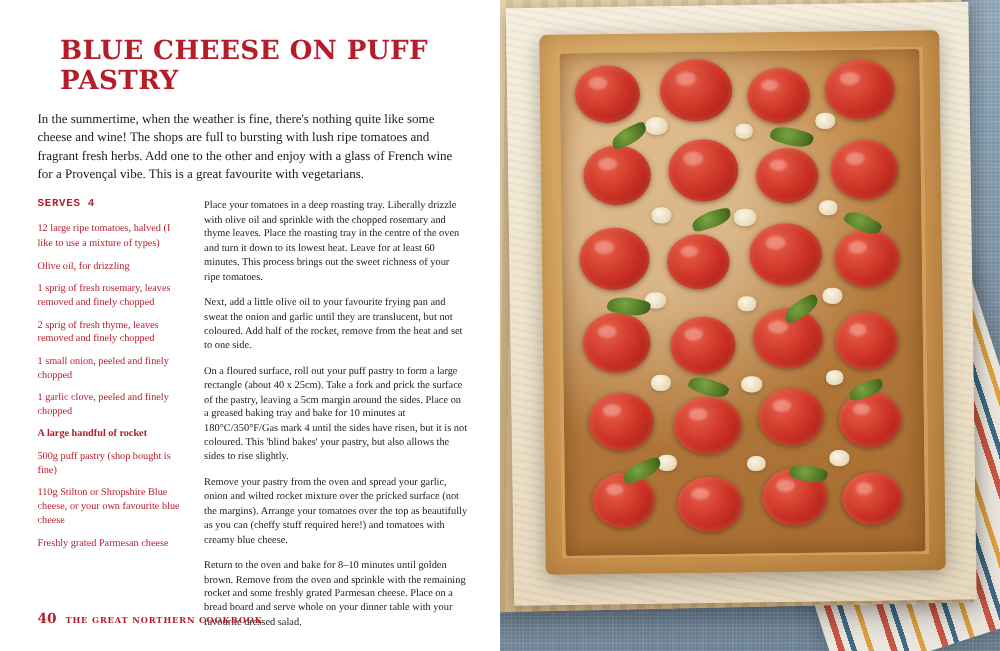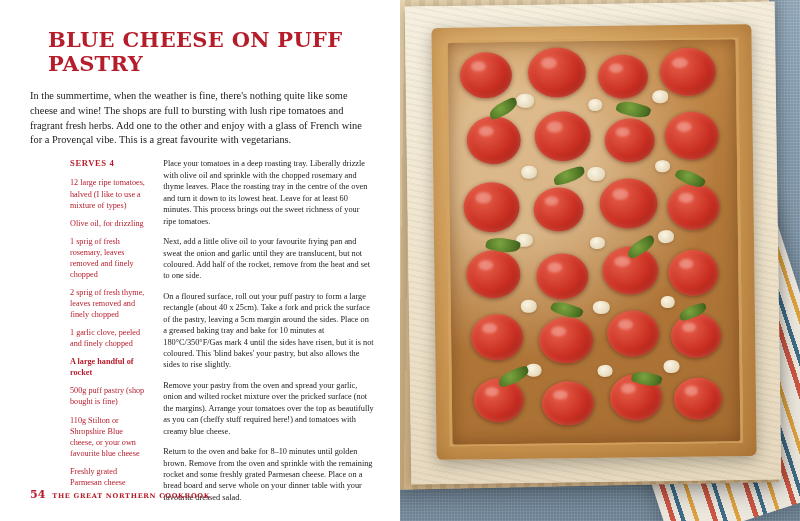--- a/index.html
+++ b/index.html
@@ -43,34 +43,32 @@
     text-align: left;
   }
   .columns {
     display: flex;
     gap: 16px;
   }
   .col-left { width: 118px; }
   .col-right { width: 212px; }
   .serves {
     color: #b51d2b;
-    font-family: Liberation Serif, serif;
+    font-family: Liberation Mono, monospace;
     font-weight: bold;
     font-size: 8.6px;
     letter-spacing: 0.6px;
     margin-bottom: 9px;
     text-transform: uppercase;
-    margin-left: 40px;
   }
   .ing {
     color: #b51d2b;
     font-size: 8.2px;
     line-height: 1.35;
     margin-bottom: 7px;
-    margin-left: 40px;
   }
   .ing.bold { font-weight: bold; }
   .step {
     font-size: 8.3px;
     line-height: 1.38;
     color: #1a1a1a;
     margin-bottom: 9px;
     text-align: left;
   }
   .footer {
@@ -226,39 +224,40 @@
     <p class="intro">In the summertime, when the weather is fine, there's nothing quite like some cheese and wine! The shops are full to bursting with lush ripe tomatoes and fragrant fresh herbs. Add one to the other and enjoy with a glass of French wine for a Provençal vibe. This is a great favourite with vegetarians.</p>
 
     <div class="columns">
 
       <div class="col-left">
         <div class="serves">SERVES 4</div>
         <div class="ing">12 large ripe tomatoes, halved (I like to use a mixture of types)</div>
         <div class="ing">Olive oil, for drizzling</div>
         <div class="ing">1 sprig of fresh rosemary, leaves removed and finely chopped</div>
         <div class="ing">2 sprig of fresh thyme, leaves removed and finely chopped</div>
+        <div class="ing">1 small onion, peeled and finely chopped</div>
         <div class="ing">1 garlic clove, peeled and finely chopped</div>
         <div class="ing bold">A large handful of rocket</div>
         <div class="ing">500g puff pastry (shop bought is fine)</div>
         <div class="ing">110g Stilton or Shropshire Blue cheese, or your own favourite blue cheese</div>
         <div class="ing">Freshly grated Parmesan cheese</div>
       </div>
 
       <div class="col-right">
         <div class="step">Place your tomatoes in a deep roasting tray. Liberally drizzle with olive oil and sprinkle with the chopped rosemary and thyme leaves. Place the roasting tray in the centre of the oven and turn it down to its lowest heat. Leave for at least 60 minutes. This process brings out the sweet richness of your ripe tomatoes.</div>
         <div class="step">Next, add a little olive oil to your favourite frying pan and sweat the onion and garlic until they are translucent, but not coloured. Add half of the rocket, remove from the heat and set to one side.</div>
         <div class="step">On a floured surface, roll out your puff pastry to form a large rectangle (about 40 x 25cm). Take a fork and prick the surface of the pastry, leaving a 5cm margin around the sides. Place on a greased baking tray and bake for 10 minutes at 180°C/350°F/Gas mark 4 until the sides have risen, but it is not coloured. This 'blind bakes' your pastry, but also allows the sides to rise slightly.</div>
         <div class="step">Remove your pastry from the oven and spread your garlic, onion and wilted rocket mixture over the pricked surface (not the margins). Arrange your tomatoes over the top as beautifully as you can (cheffy stuff required here!) and tomatoes with creamy blue cheese.</div>
         <div class="step">Return to the oven and bake for 8–10 minutes until golden brown. Remove from the oven and sprinkle with the remaining rocket and some freshly grated Parmesan cheese. Place on a bread board and serve whole on your dinner table with your favourite dressed salad.</div>
       </div>
 
     </div>
 
     <div class="footer">
-      <span class="folio">54</span>
+      <span class="folio">40</span>
       <span class="booktitle">THE GREAT NORTHERN COOKBOOK</span>
     </div>
   </div>
 
   <div class="right">
     <div class="bg-cloth"></div>
     <div class="cloth-stripes"></div>
     <div class="board"></div>
     <div class="paper"></div>
 

